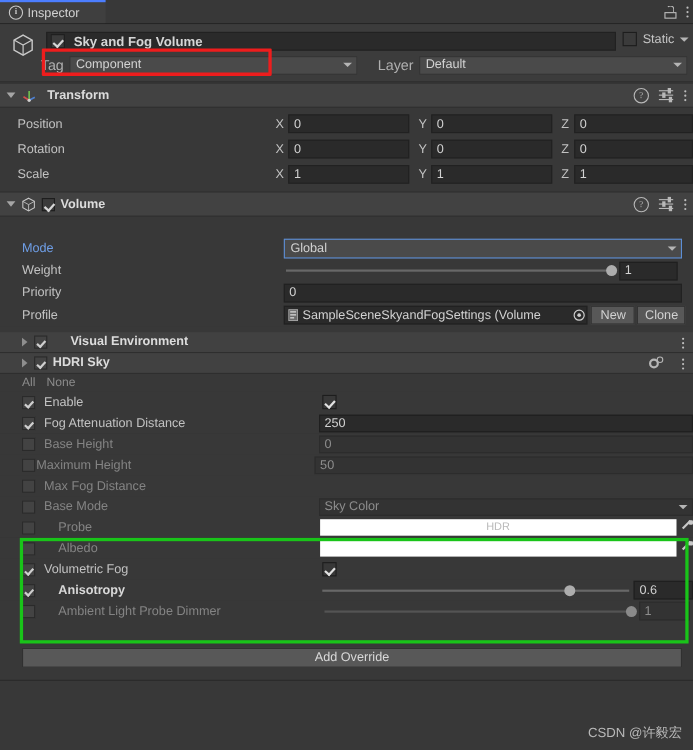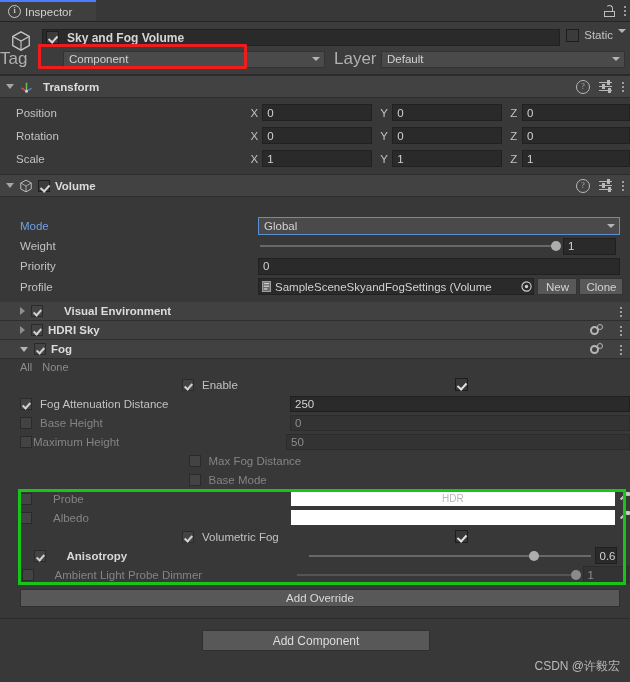--- a/index.html
+++ b/index.html
@@ -59,27 +59,27 @@
   .go-check.on:after{
     content:""; position:absolute; left:3px; top:2px; width:4px;height:7px;
     border:solid #d6d6d6; border-width:0 2px 2px 0; transform:rotate(42deg);
   }
   .go-name { margin-left:8px; color:#d6d6d6; font-size:12px; font-weight:bold; }
   .redbox {
     position:absolute; left:38px; top:22px; width:209px; height:25px;
     border:3px solid #ee1d1d; box-sizing:border-box; z-index:20; pointer-events:none;
     border-radius:1px;
   }
-  .static-wrap{ position:absolute; right:4px; top:7px; display:flex; gap:5px;}
+  .static-wrap{ position:absolute; right:4px; top:7px; display:flex; align-items:center; gap:5px;}
   .static-box{width:13px;height:13px;background:#3b3b3b;border:1px solid #1d1d1d;box-sizing:border-box;}
   .static-label{color:#c4c4c4;font-size:11.5px;}
   .caret-down{width:0;height:0;border-left:4px solid transparent;border-right:4px solid transparent;border-top:4px solid #b5b5b5;}
 
   .taglayer{position:absolute; left:0; top:27px; width:630px; height:20px; display:flex; align-items:center;}
-  .tl-label{color:#b0b0b0;font-size:17px;text-align:left;}
+  .tl-label{color:#b0b0b0;font-size:13px;text-align:right;}
   .dd{
     background:#4a4a4a; border:1px solid #333; box-sizing:border-box; height:17px;
     display:flex;align-items:center;justify-content:space-between;padding:0 4px 0 5px;
     color:#d2d2d2;font-size:11.5px;
   }
 
   
   .comp-header{
     height:21px; background:#424242; border-top:1px solid #2d2d2d; border-bottom:1px solid #2d2d2d;
     display:flex; align-items:center; padding-left:6px; gap:5px; position:relative;
@@ -130,21 +130,21 @@
     width:12px;height:12px;background:#434343;border:1px solid #2a2a2a;box-sizing:border-box;position:relative;flex:none;
   }
   .ovcheck.on:after{content:"";position:absolute;left:3px;top:2px;width:3px;height:6px;border:solid #cfcfcf;border-width:0 2px 2px 0;transform:rotate(42deg);}
   .gear-icon{width:14px;height:12px;position:relative;}
   .gear-icon .g1{position:absolute;left:0;top:2px;width:9px;height:9px;border:2px solid #b5b5b5;border-radius:50%;box-sizing:border-box;}
   .gear-icon .g2{position:absolute;left:7px;top:0px;width:6px;height:6px;border:1.5px solid #b5b5b5;border-radius:50%;box-sizing:border-box;}
 
   .allnone{height:16px;display:flex;align-items:center;gap:10px;background:#383838;}
   .allnone span{color:#8c8c8c;font-size:11px;}
 
-  .frow{height:19px;display:flex;align-items:center;position:relative;background:#383838;justify-content:center;}
+  .frow{height:19px;display:flex;align-items:center;position:relative;background:#383838;}
   .fcheck{width:12px;height:12px;background:#434343;border:1px solid #2a2a2a;box-sizing:border-box;position:relative;flex:none;}
   .fcheck.on:after{content:"";position:absolute;left:3px;top:2px;width:3px;height:6px;border:solid #cfcfcf;border-width:0 2px 2px 0;transform:rotate(42deg);}
   .flabel{color:#c2c2c2;font-size:11.5px;}
   .flabel.dim{color:#848484;}
   .flabel.bold{font-weight:bold;color:#d8d8d8;}
   .fvalbox{
     background:#2a2a2a;border:1px solid #1f1f1f;box-sizing:border-box;height:16px;
     display:flex;align-items:center;padding-left:4px;color:#d2d2d2;font-size:11.5px;
   }
   .fvalbox.dim{color:#8d8d8d;background:#333333;border-color:#2c2c2c;}
@@ -403,34 +403,20 @@
           <span class="g1"></span>
           <span class="g2"></span>
         </span>
       <span class="kebab" style="position:absolute;right:8px;top:5px">
           <i></i>
           <i></i>
           <i></i>
         </span>
     </div>
 
-    <div class="ov-header">
-      <span class="tri open" style="margin-left:20px"></span>
-      <span class="ovcheck on" style="margin-left:6px"></span>
-      <span class="ov-title" style="margin-left:5px">Fog</span>
-      <span class="gear-icon" style="position:absolute;right:26px;top:3px">
-          <span class="g1"></span>
-          <span class="g2"></span>
-        </span>
-      <span class="kebab" style="position:absolute;right:8px;top:5px">
-          <i></i>
-          <i></i>
-          <i></i>
-        </span>
-    </div>
 
     <div class="allnone" style="padding-left:20px">
       <span>All</span>
       <span>None</span>
     </div>
 
     <div class="frow">
       <span class="fcheck on" style="margin-left:20px"></span>
       <span class="flabel" style="margin-left:8px;width:253px">Enable</span>
       <span class="toggbox on"></span>
@@ -461,20 +447,24 @@
     </div>
 
     <div class="frow">
       <span class="fcheck" style="margin-left:20px"></span>
       <span class="flabel dim" style="margin-left:8px;width:253px">Max Fog Distance</span>
     </div>
 
     <div class="frow">
       <span class="fcheck" style="margin-left:20px"></span>
       <span class="flabel dim" style="margin-left:8px;width:253px">Base Mode</span>
+      <div class="fvalbox dim" style="width:344px;justify-content:space-between;padding-right:4px">
+        <span>Sky Color</span>
+        <span class="caret-down"></span>
+      </div>
     </div>
 
     <div class="frow">
       <span class="fcheck" style="margin-left:20px"></span>
       <span class="flabel dim" style="margin-left:8px;width:240px;padding-left:13px">Probe</span>
       <div class="colorfield" style="width:328px">
         <span class="hdr-text">HDR</span>
       </div>
       <span class="eyedrop" style="margin-left:3px">
           <i></i>
@@ -498,21 +488,21 @@
       <span class="toggbox on"></span>
     </div>
 
     <div class="frow">
       <span class="fcheck on" style="margin-left:20px"></span>
       <span class="flabel bold" style="margin-left:8px;width:240px;padding-left:13px">Anisotropy</span>
       <div style="position:relative;width:288px;height:17px">
         <div class="slider-track" style="left:2px;right:4px;top:8px"></div>
         <div class="slider-knob" style="left:222px;top:4px"></div>
       </div>
-      <div class="fvalbox" style="width:22px;height:17px">
+      <div class="fvalbox" style="width:54px;height:17px">
           <span>0.6</span>
         </div>
     </div>
 
     <div class="frow">
       <span class="fcheck" style="margin-left:20px"></span>
       <span class="flabel dim" style="margin-left:8px;width:240px;padding-left:13px">Ambient Light Probe Dimmer</span>
       <div style="position:relative;width:288px;height:17px">
         <div class="slider-track" style="left:2px;right:4px;top:8px;background:#545454"></div>
         <div class="slider-knob" style="left:276px;top:4px;background:#8a8a8a"></div>
@@ -524,18 +514,15 @@
   </div>
 
   <div class="greenbox"></div>
 
   <div class="addoverride">
     <span>Add Override</span>
   </div>
 
   <div class="sep-line"></div>
 
-  <div class="addcomponent">
-    <span>Add Component</span>
-  </div>
 
   <div class="watermark">CSDN @许毅宏</div>
 </div>
 
 </body></html>

